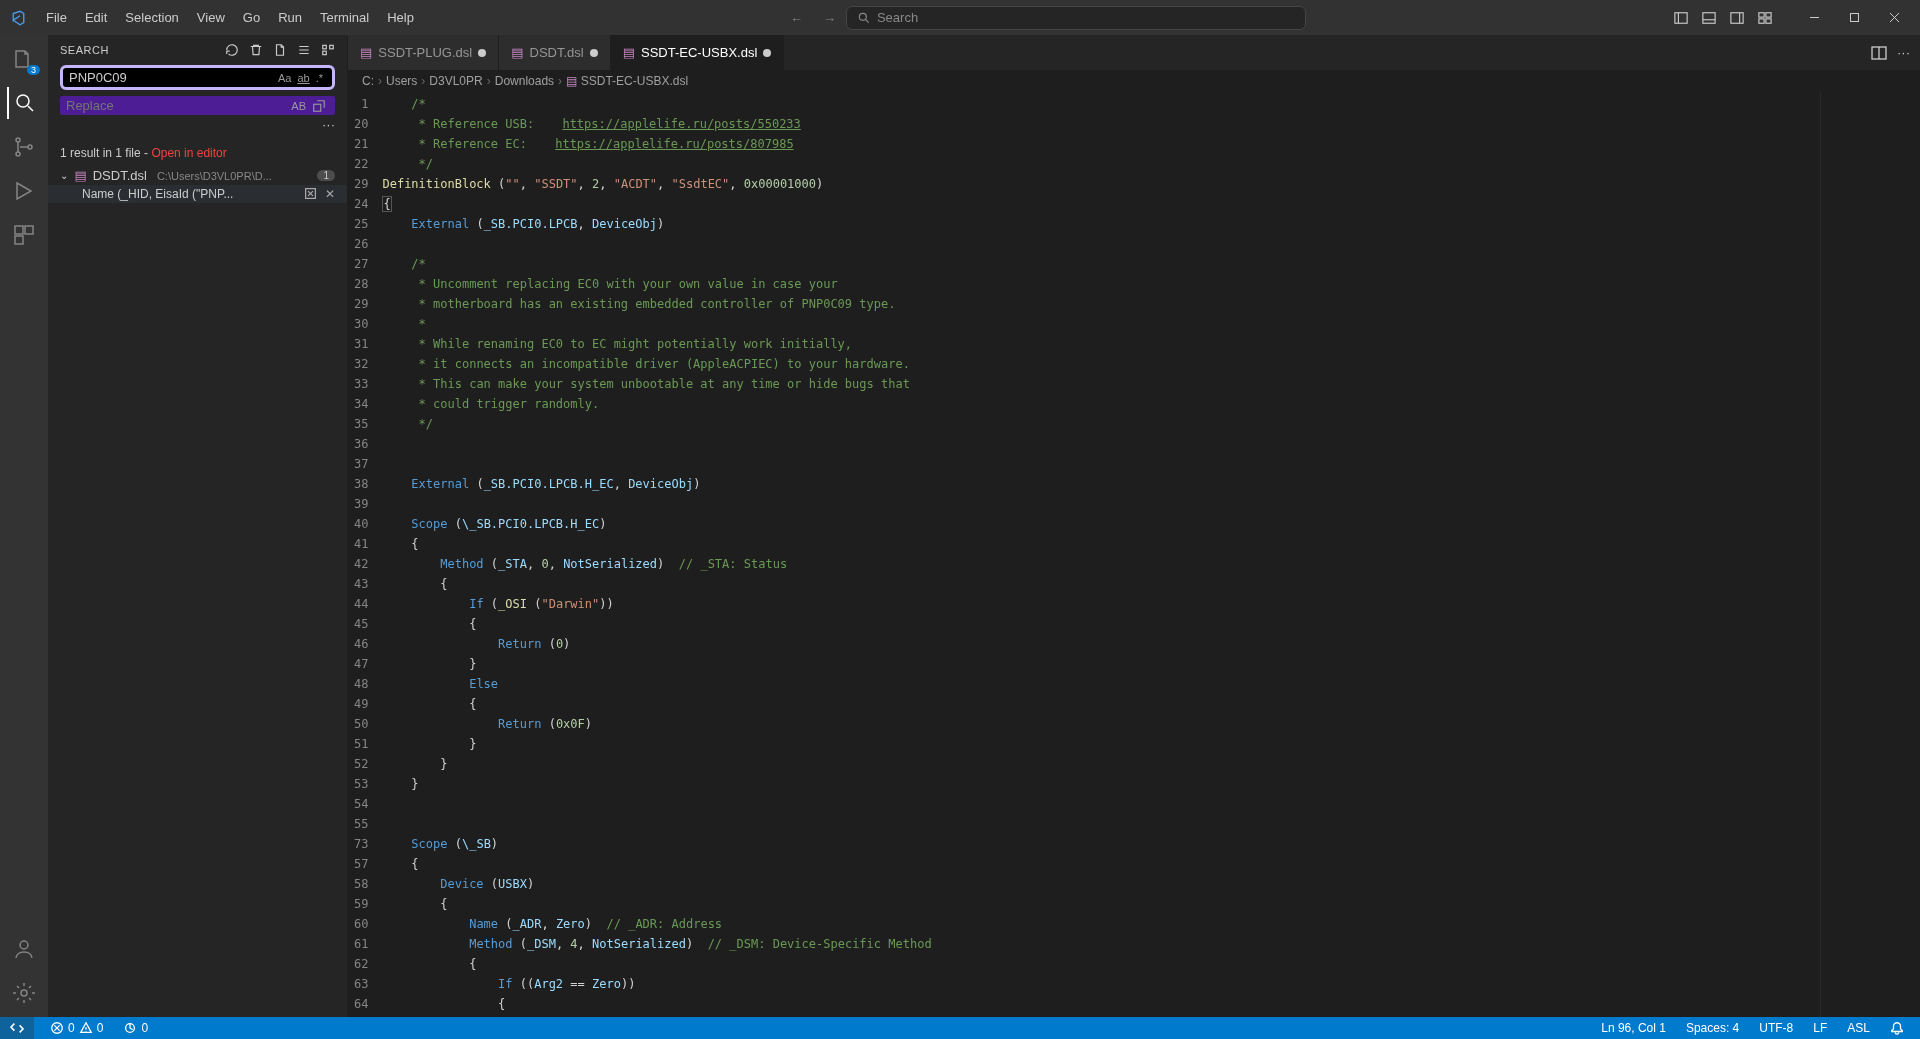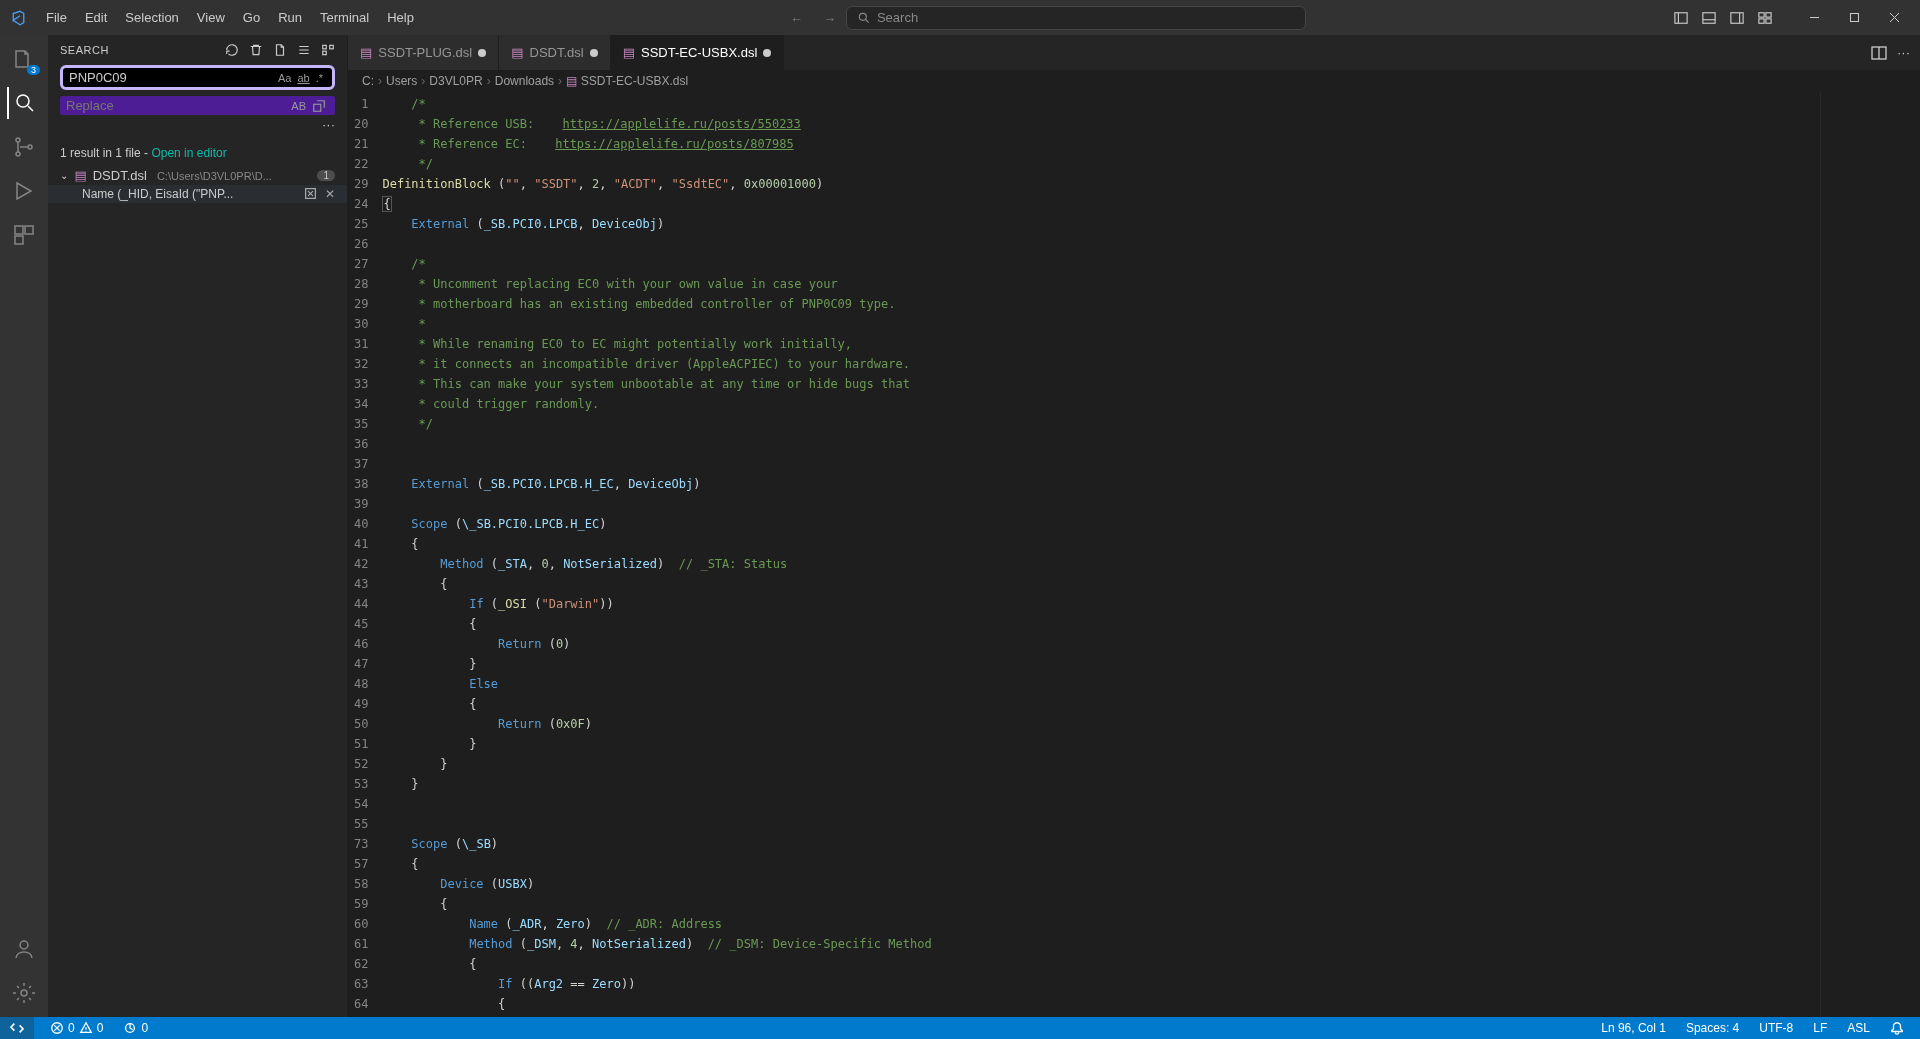--- a/index.html
+++ b/index.html
@@ -51,21 +51,21 @@
 .sidebar-header { padding: 8px 12px; font-size: 11px; letter-spacing: 0.5px; display:flex; align-items:center; justify-content:space-between; }
 .sidebar-header-icons { display:flex; gap: 10px; color: #ccc; }
 .search-panel { padding: 0 12px 6px 12px; }
 .search-input-row { display:flex; align-items:center; background:#000000; border:3px solid #c4b5fd; border-radius:6px; padding:2px 6px; }
 .search-input-row input { flex:1; background:transparent; border:none; color:#ccc; outline:none; font-size:13px; }
 .search-opt { font-size:11px; color:#999; padding:0 3px; cursor:pointer; border-radius:3px; }
 .replace-row { display:flex; align-items:center; background:#4c1d95; border-radius:2px; padding:2px 6px; margin-top:6px; }
 .replace-row input { flex:1; background:transparent; border:none; color:#888; outline:none; font-size:13px; }
 .ellipsis { text-align:right; color:#ccc; padding:2px 0; }
 .results-header { font-size:12px; padding: 6px 12px; color:#ccc; }
-.results-header a { color:#14b8a6; text-decoration:none; }
+.results-header a { color:#ef4444; text-decoration:none; }
 .result-file { display:flex; align-items:center; padding:2px 12px; gap:6px; font-size:13px; }
 .result-file .chev { font-size:10px; }
 .result-file .path { color:#888; font-size:11px; margin-left:4px; flex:1; white-space:nowrap; overflow:hidden; text-overflow:ellipsis; }
 .result-file .count { background:#4d4d4d; border-radius:8px; font-size:10px; padding:0 6px; }
 .result-item { display:flex; align-items:center; padding:2px 12px 2px 34px; font-size:12px; background:rgba(55,65,81,0.3); }
 .result-item .txt { flex:1; white-space:nowrap; overflow:hidden; text-overflow:ellipsis; }
 .result-item .actions { display:flex; gap:8px; color:#aaa; }
 
 .editor-area { display:flex; flex-direction:column; flex:1; overflow:hidden; position:relative; }
 .tabs { display:flex; background:#252526; height:35px; align-items:stretch; }

